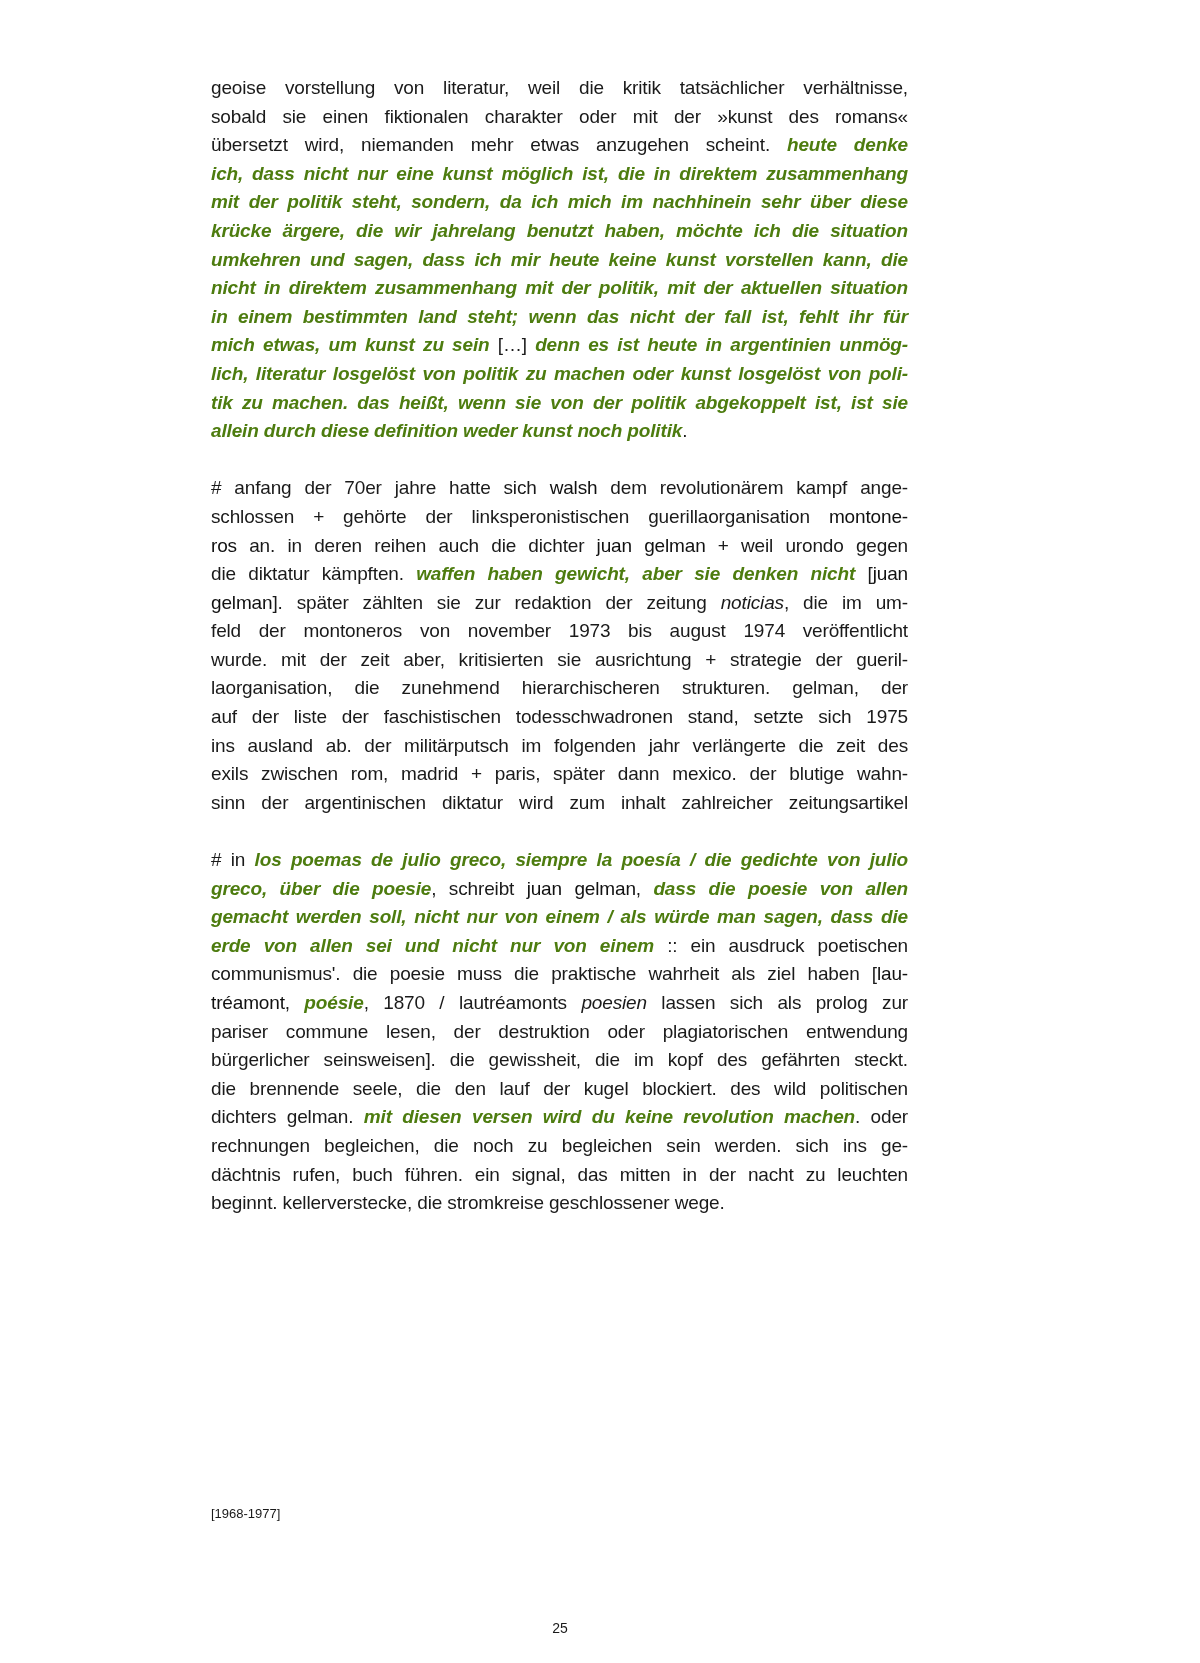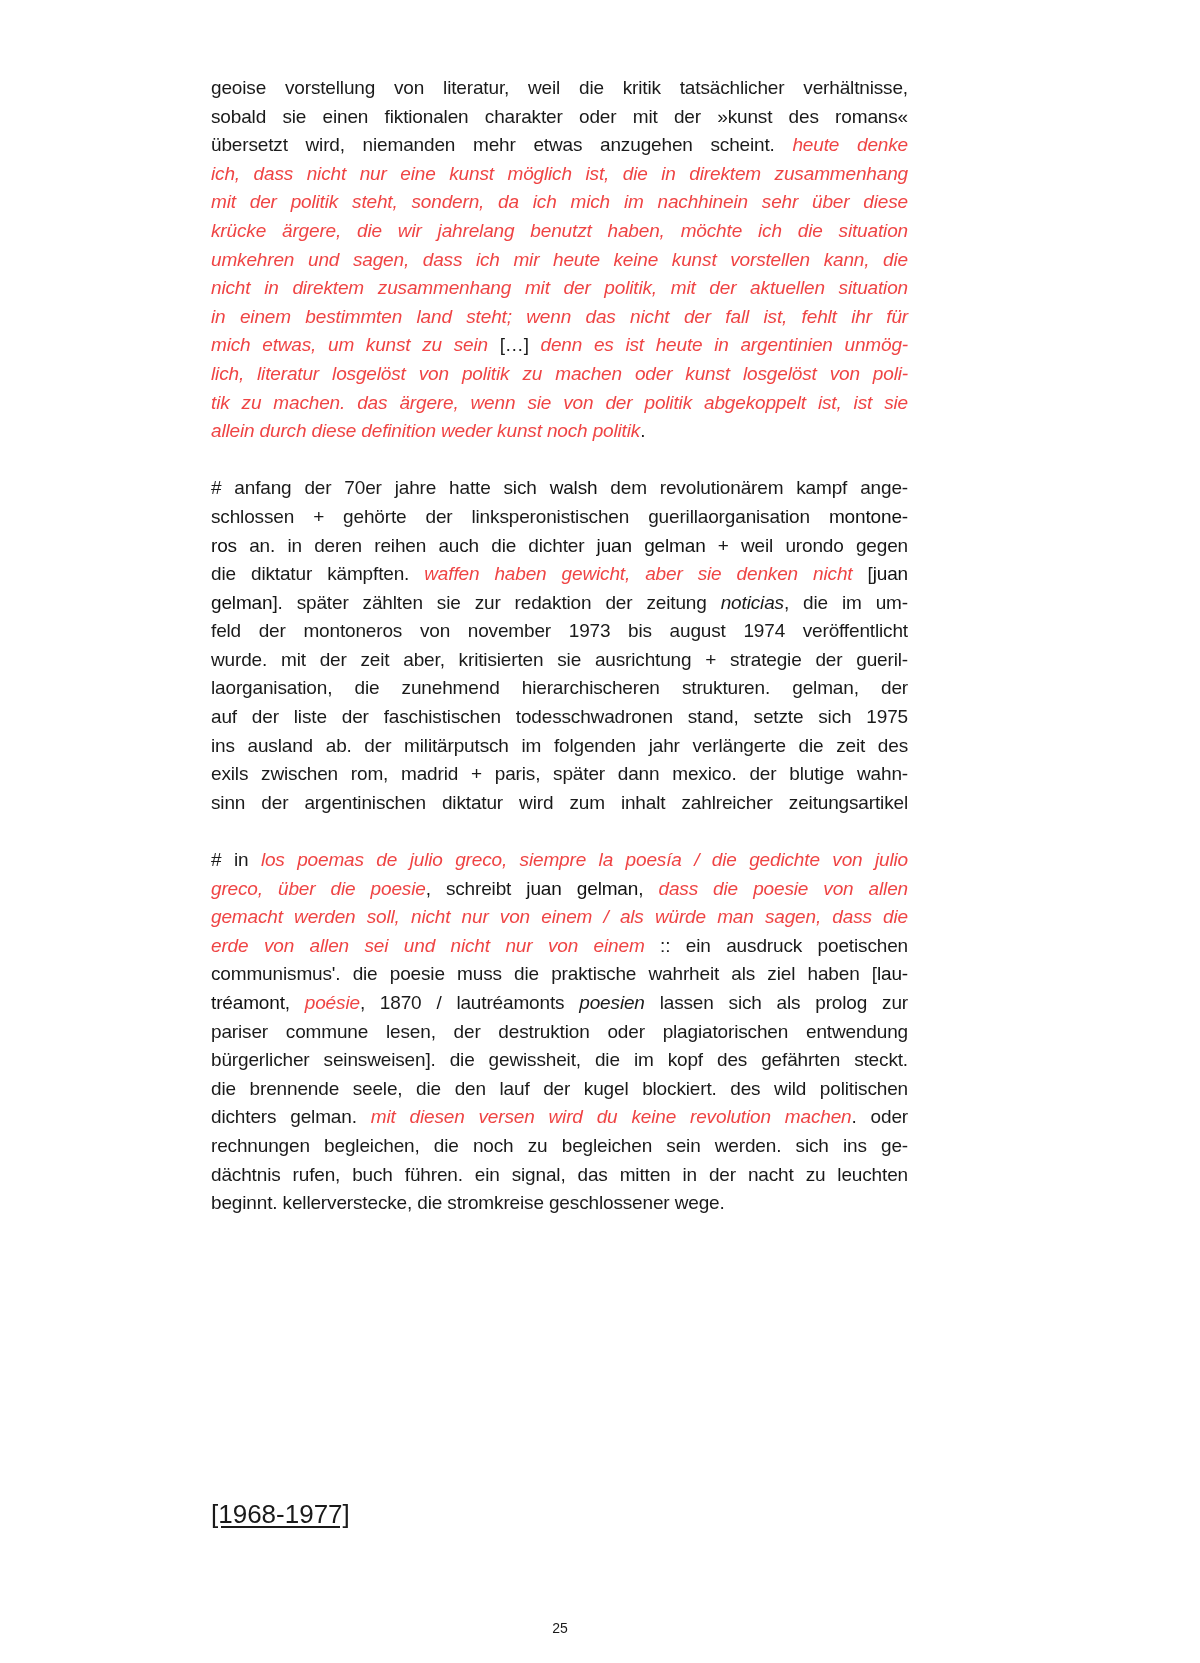--- a/index.html
+++ b/index.html
@@ -17,24 +17,24 @@
   .para { margin: 0 0 28.6px 0; }
   .line {
     display: block; height: 28.6px; white-space: nowrap;
     text-align: justify; text-align-last: justify;
     letter-spacing: -0.15px;
   }
   .line.last { text-align: left; text-align-last: left; }
   .r-normal { font-weight: 400; font-style: normal; }
   .r-bold { font-weight: 400; font-style: normal; color: #111; }
   .r-italic { font-weight: 400; font-style: italic; margin-top: 45px; }
-  .r-bolditalic { font-weight: 400; font-style: italic; color: #ef4444; }
+  .r-bolditalic { font-weight: 700; font-style: italic; color: #4d7c0f; }
   .footer-range {
     position: absolute; left: 211px; top: 1500px;
-    font-size: 26px; line-height: 28px; text-decoration: underline;
+    font-size: 13px; line-height: 28px; 
     text-underline-offset: 3px; color: #1a1a1a;
   }
   .page-number {
     position: absolute; left: 0; width: 1120px; top: 1616px;
     text-align: center; font-size: 14px; line-height: 24px; color: #1a1a1a;
   }
 </style>
 </head>
 <body>
 
@@ -45,21 +45,21 @@
         <span class="line"><span class="r-normal">sobald sie einen fiktionalen charakter oder mit der »kunst des romans«</span></span>
         <span class="line"><span class="r-normal">übersetzt wird, niemanden mehr etwas anzugehen scheint. </span><span class="r-bolditalic">heute denke</span></span>
         <span class="line"><span class="r-bolditalic">ich, dass nicht nur eine kunst möglich ist, die in direktem zusammenhang</span></span>
         <span class="line"><span class="r-bolditalic">mit der politik steht, sondern, da ich mich im nachhinein sehr über diese</span></span>
         <span class="line"><span class="r-bolditalic">krücke ärgere, die wir jahrelang benutzt haben, möchte ich die situation</span></span>
         <span class="line"><span class="r-bolditalic">umkehren und sagen, dass ich mir heute keine kunst vorstellen kann, die</span></span>
         <span class="line"><span class="r-bolditalic">nicht in direktem zusammenhang mit der politik, mit der aktuellen situation</span></span>
         <span class="line"><span class="r-bolditalic">in einem bestimmten land steht; wenn das nicht der fall ist, fehlt ihr für</span></span>
         <span class="line"><span class="r-bolditalic">mich etwas, um kunst zu sein </span><span class="r-normal">[…] </span><span class="r-bolditalic">denn es ist heute in argentinien unmög-</span></span>
         <span class="line"><span class="r-bolditalic">lich, literatur losgelöst von politik zu machen oder kunst losgelöst von poli-</span></span>
-        <span class="line"><span class="r-bolditalic">tik zu machen. das ärgere, wenn sie von der politik abgekoppelt ist, ist sie</span></span>
+        <span class="line"><span class="r-bolditalic">tik zu machen. das heißt, wenn sie von der politik abgekoppelt ist, ist sie</span></span>
         <span class="line last"><span class="r-bolditalic">allein durch diese definition weder kunst noch politik</span><span class="r-normal">.</span></span>
       </div>
       <div class="para">
         <span class="line"><span class="r-normal"># anfang der 70er jahre hatte sich </span><span class="r-bold">walsh</span><span class="r-normal"> dem revolutionärem kampf ange-</span></span>
         <span class="line"><span class="r-normal">schlossen + gehörte der linksperonistischen guerillaorganisation </span><span class="r-bold">montone-</span></span>
         <span class="line"><span class="r-bold">ros</span><span class="r-normal"> an. in deren reihen auch die dichter </span><span class="r-bold">juan gelman</span><span class="r-normal"> + weil urondo gegen</span></span>
         <span class="line"><span class="r-normal">die diktatur kämpften. </span><span class="r-bolditalic">waffen haben gewicht, aber sie denken nicht</span><span class="r-normal"> [</span><span class="r-bold">juan</span></span>
         <span class="line"><span class="r-bold">gelman</span><span class="r-normal">]. später zählten sie zur redaktion der zeitung </span><span class="r-italic">noticias</span><span class="r-normal">, die im um-</span></span>
         <span class="line"><span class="r-normal">feld der montoneros von november 1973 bis august 1974 veröffentlicht</span></span>
         <span class="line"><span class="r-normal">wurde. mit der zeit aber, kritisierten sie ausrichtung + strategie der gueril-</span></span>

